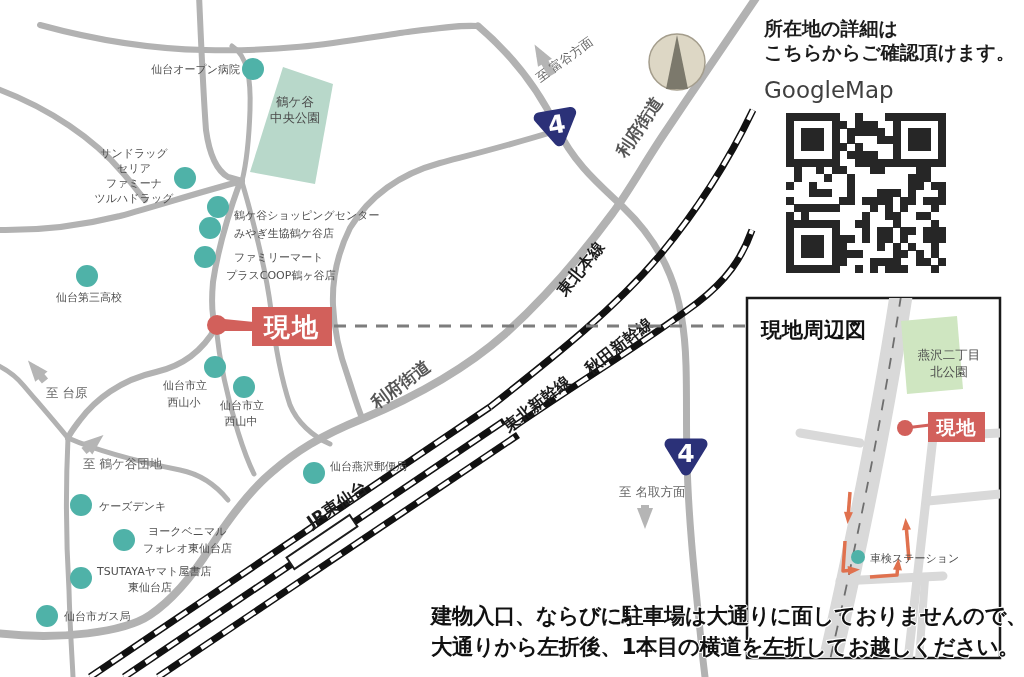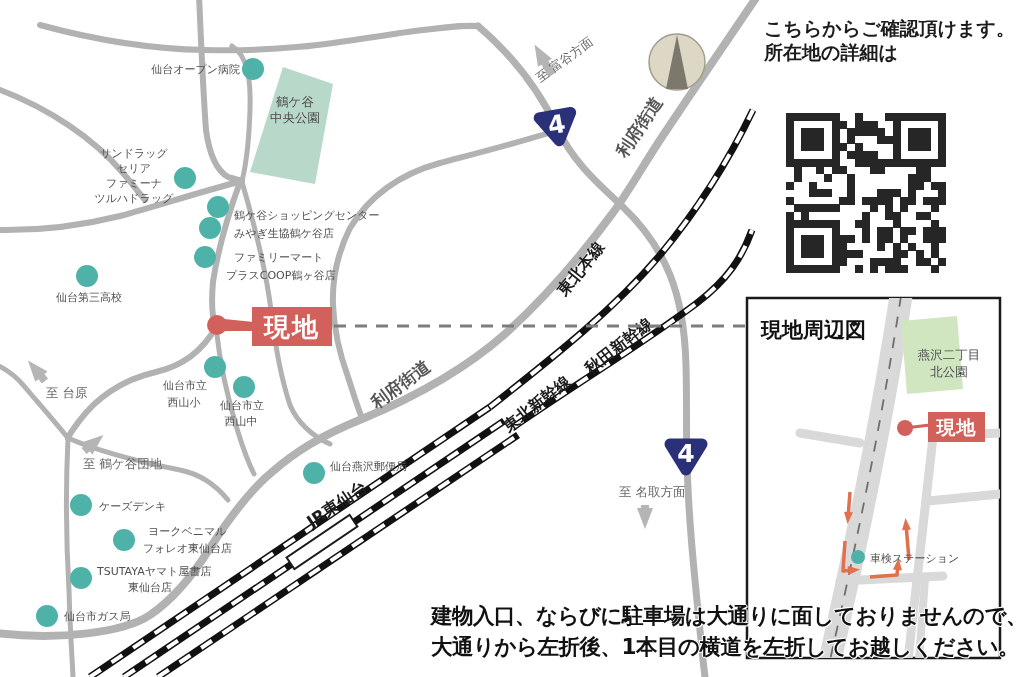--- a/index.html
+++ b/index.html
@@ -217,22 +217,23 @@
         <circle cx="905" cy="428" r="8" fill="#d2605b"></circle>
         <rect x="928" y="412" width="57" height="30" fill="#d2605b"></rect>
         <text class="inset-site-text" x="956.5" y="434" text-anchor="middle">現地</text>
       </g>
     </g>
     <text class="inset-title" x="761" y="337">現地周辺図</text>
   </g>
 </svg>
 
 <div id="header-block">
+  <div class="hline">所在地の詳細は</div>
   <div class="hline">こちらからご確認頂けます。</div>
-  <div class="hline">所在地の詳細は</div>
+  <div id="gmap-label">GoogleMap</div>
 </div>
 
 <div id="qr">
     <div class="m" style="left: 0px; top: 0px; width: 8.01905px; height: 8.01905px;"></div>
     <div class="m" style="left: 7.61905px; top: 0px; width: 8.01905px; height: 8.01905px;"></div>
     <div class="m" style="left: 15.2381px; top: 0px; width: 8.01905px; height: 8.01905px;"></div>
     <div class="m" style="left: 22.8571px; top: 0px; width: 8.01905px; height: 8.01905px;"></div>
     <div class="m" style="left: 30.4762px; top: 0px; width: 8.01905px; height: 8.01905px;"></div>
     <div class="m" style="left: 38.0952px; top: 0px; width: 8.01905px; height: 8.01905px;"></div>
     <div class="m" style="left: 45.7143px; top: 0px; width: 8.01905px; height: 8.01905px;"></div>

